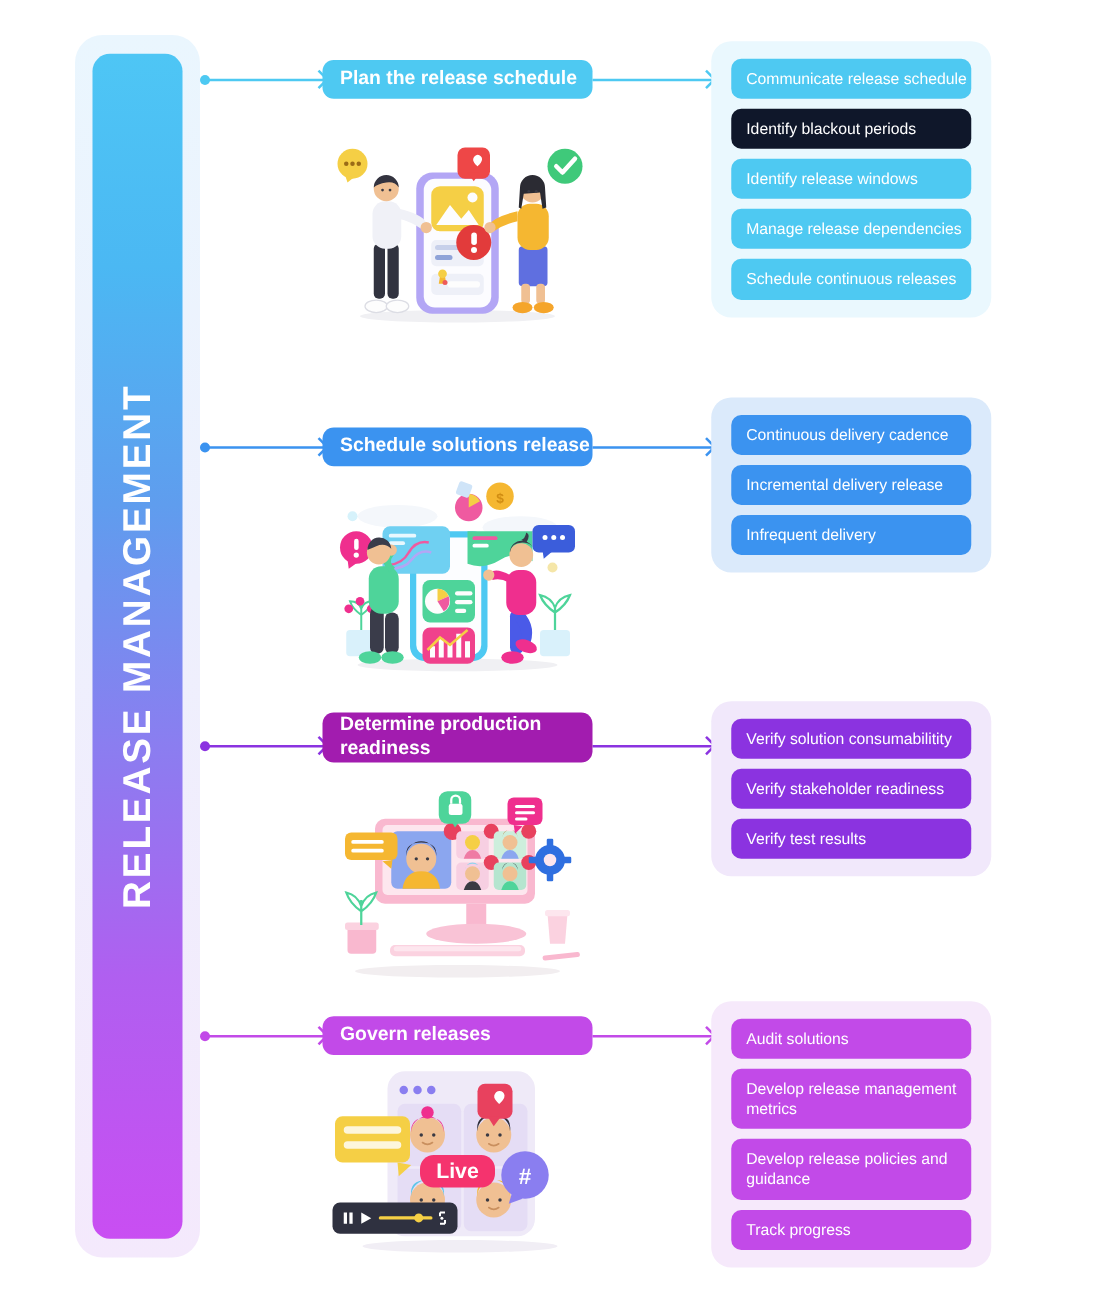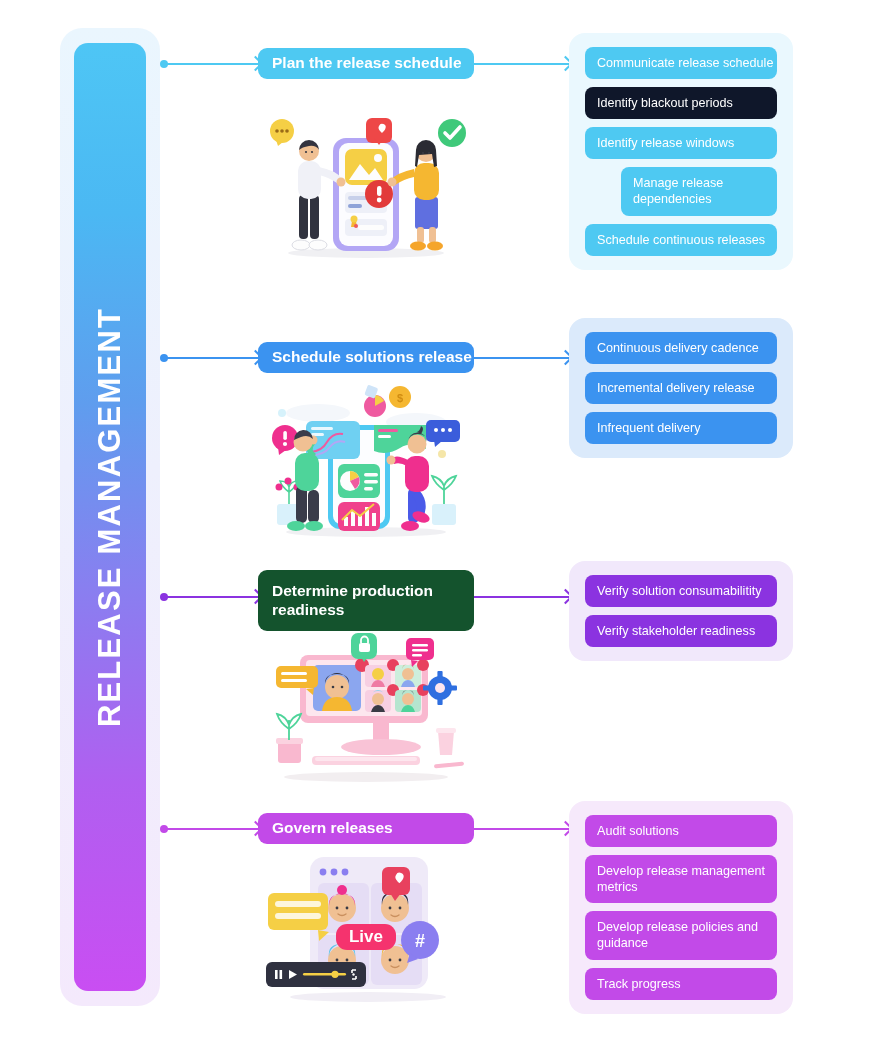--- a/index.html
+++ b/index.html
@@ -196,21 +196,21 @@
     <path d="M160 45 a10 10 0 0 1 20 0 l1 16 -3 1 -2 -13 -13 1 -2 12 -2 -1 z" fill="#2b2b33"></path>
     <circle cx="167" cy="48" r="1.1" fill="#3a3a44"></circle>
     <circle cx="173" cy="48" r="1.1" fill="#3a3a44"></circle>
   </svg>
 </div>
 
 <div class="panel" style="top:33px; background:#eaf8fe;">
   <div class="item" style="background:#4ec9f2;">Communicate release schedule</div>
   <div class="item" style="background:#0f172a;">Identify blackout periods</div>
   <div class="item" style="background:#4ec9f2;">Identify release windows</div>
-  <div class="item" style="background:#4ec9f2;margin-left:36px;">Manage release dependencies</div>
+  <div class="item" style="background:#4ec9f2;">Manage release dependencies</div>
   <div class="item" style="background:#4ec9f2;">Schedule continuous releases</div>
 </div>
 
 <div class="conn" style="left:160px; top:357px; width:100px;">
   <div class="dot" style="background:#3b93f0;"></div>
   <div class="bar" style="background:#3b93f0;"></div>
   <div class="head" style="border-color:#3b93f0;"></div>
 </div>
 <div class="conn" style="left:474px; top:357px; width:96px;">
   <div class="bar" style="left:0; width:100%; background:#3b93f0;"></div>
@@ -302,21 +302,21 @@
 
 <div class="conn" style="left:160px; top:596px; width:100px;">
   <div class="dot" style="background:#8b33e0;"></div>
   <div class="bar" style="background:#8b33e0;"></div>
   <div class="head" style="border-color:#8b33e0;"></div>
 </div>
 <div class="conn" style="left:474px; top:596px; width:96px;">
   <div class="bar" style="left:0; width:100%; background:#8b33e0;"></div>
   <div class="head" style="border-color:#8b33e0;"></div>
 </div>
-<div class="pill" style="top:570px; height:61px; background:#14532d;">
+<div class="pill" style="top:570px; height:40px; background:#a21caf;">
   <span style="display:inline-block; max-width:176px;">Determine production readiness</span>
 </div>
 
 <div class="illus" style="top:625px; height:160px;">
   <svg viewBox="0 0 220 160" xmlns="http://www.w3.org/2000/svg">
     <ellipse cx="110" cy="152" rx="82" ry="5" fill="#f2eef0"></ellipse>
     <rect x="44" y="30" width="128" height="68" rx="8" fill="#f9b8cf"></rect>
     <rect x="50" y="35" width="116" height="56" rx="4" fill="#fde6ee"></rect>
     <rect x="117" y="98" width="16" height="18" fill="#f9b8cf"></rect>
     <ellipse cx="125" cy="122" rx="40" ry="8" fill="#f9c3d6"></ellipse>
@@ -376,20 +376,21 @@
     <path d="M33 95 v20 M33 104 q-9 -6 -12 -15 q9 2 12 11 M33 104 q9 -6 12 -15 q-9 2 -12 11" stroke="#4ed49a" stroke-width="1.8" fill="none"></path>
     <path d="M182 106 h16 l-2 24 h-12 z" fill="#fbd2e0"></path>
     <rect x="180" y="103" width="20" height="5" rx="2" fill="#fde6ee"></rect>
     <rect x="178" y="138" width="30" height="4" rx="2" fill="#f9b8cf" transform="rotate(-6 193 140)"></rect>
   </svg>
 </div>
 
 <div class="panel" style="top:561px; background:#f1e8fb;">
   <div class="item" style="background:#8b33e0;">Verify solution consumabilitity</div>
   <div class="item" style="background:#8b33e0;">Verify stakeholder readiness</div>
+  <div class="item" style="background:#8b33e0;">Verify test results</div>
 </div>
 
 <div class="conn" style="left:160px; top:828px; width:100px;">
   <div class="dot" style="background:#c24ae8;"></div>
   <div class="bar" style="background:#c24ae8;"></div>
   <div class="head" style="border-color:#c24ae8;"></div>
 </div>
 <div class="conn" style="left:474px; top:828px; width:96px;">
   <div class="bar" style="left:0; width:100%; background:#c24ae8;"></div>
   <div class="head" style="border-color:#c24ae8;"></div>

